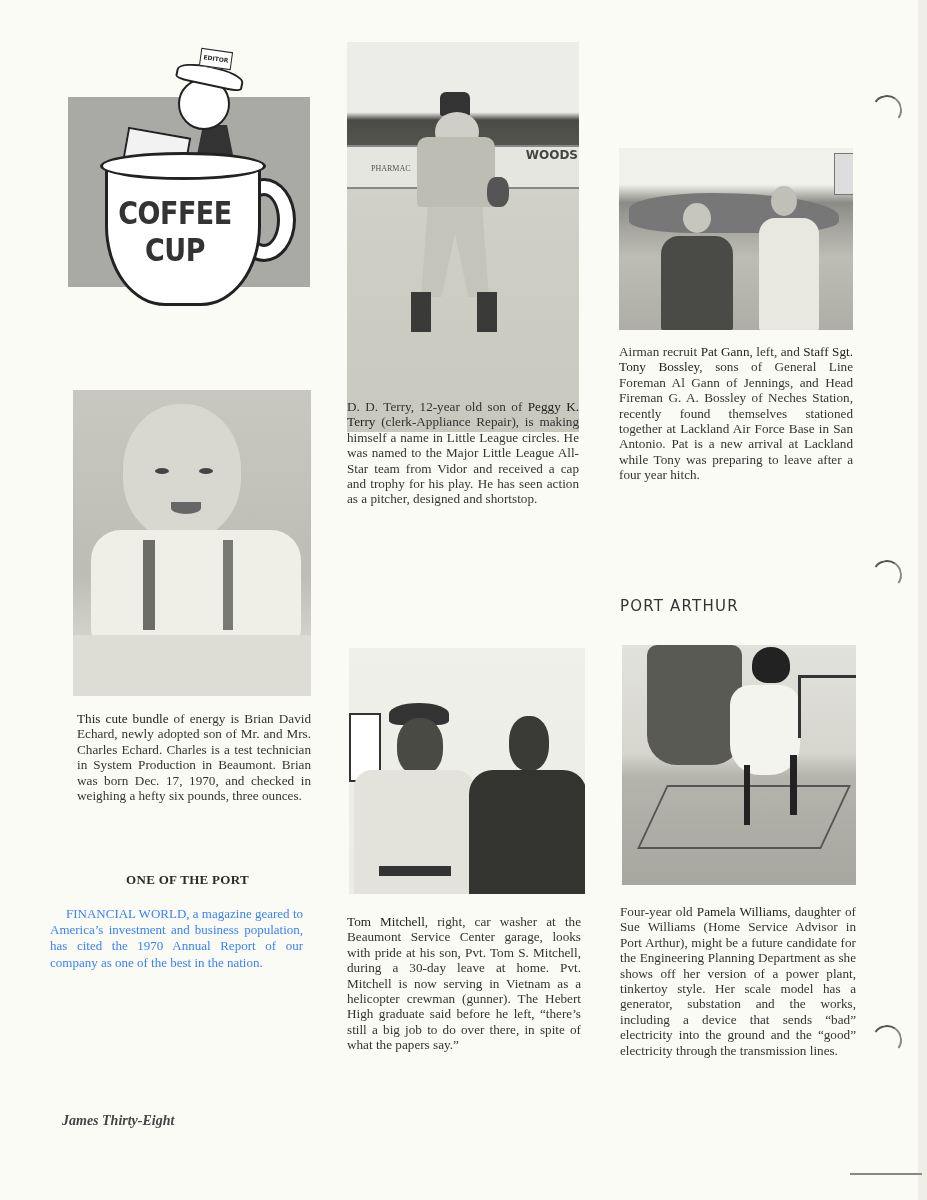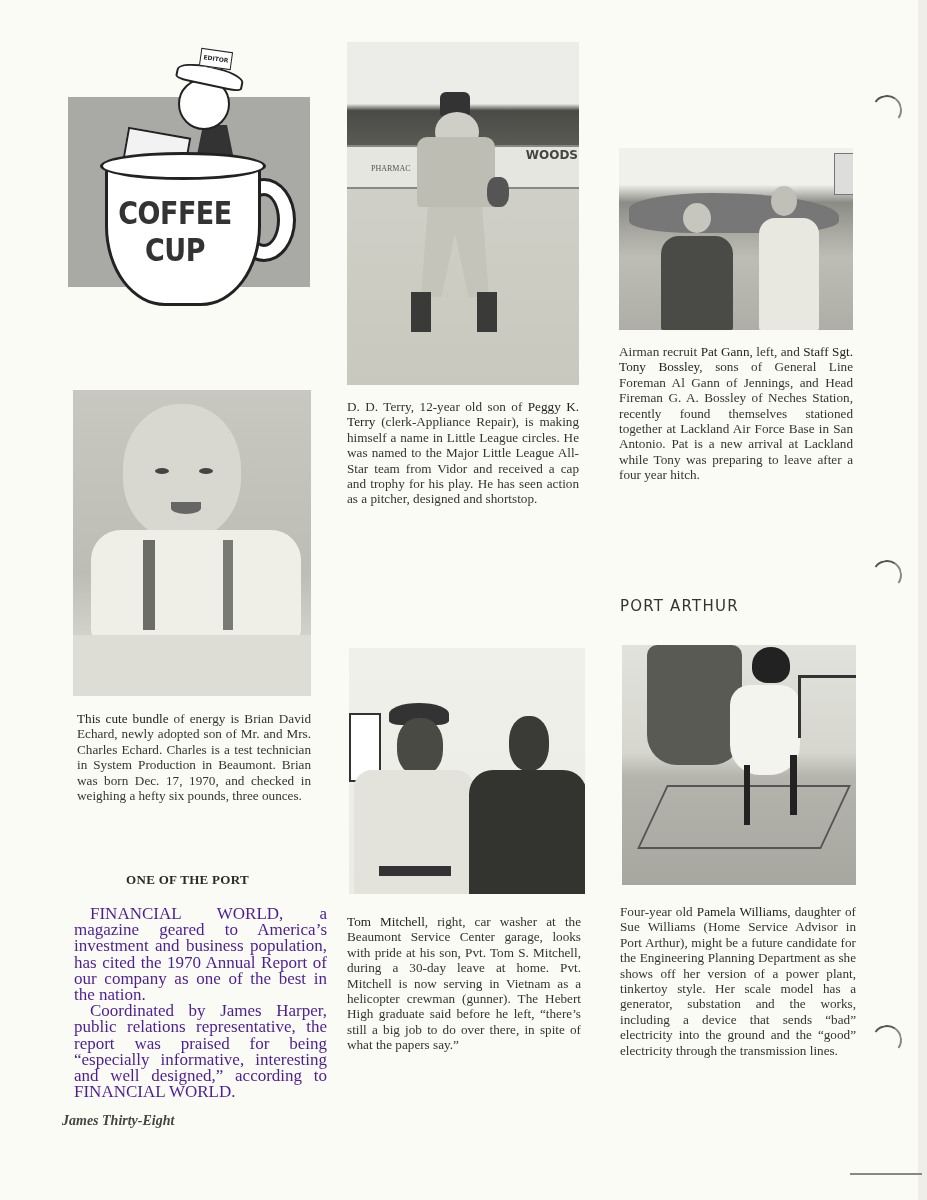--- a/index.html
+++ b/index.html
@@ -70,22 +70,22 @@
   }
   .mascot-body {
     left: 195px; top: 125px; width: 40px; height: 40px; background: #333;
     clip-path: polygon(20% 0, 80% 0, 100% 100%, 0 100%);
   }
   .section-heading {
     left: 70px; top: 872px; width: 235px; text-align: center;
     font-size: 13px; font-weight: bold; letter-spacing: 0.3px;
   }
   .body-text {
-    left: 74px; top: 906px; width: 253px; font-size: 17px; line-height: 16.2px;
-    text-align: justify; color: #4c1d95;
+    left: 50px; top: 906px; width: 253px; font-size: 13px; line-height: 16.2px;
+    text-align: justify; color: #3b82f6;
   }
   .body-text p { margin: 0; text-indent: 16px; }
   .region-heading {
     left: 620px; top: 597px; font-family: "DejaVu Sans", sans-serif;
     font-size: 15px; letter-spacing: 1.2px; color: #333;
   }
   .footer {
     left: 62px; top: 1113px; font-style: italic; font-weight: bold;
     font-size: 14px; color: #444;
   }
@@ -109,21 +109,21 @@
   <div class="abs cup-rim"></div>
   <div class="abs mascot-head"></div>
   <div class="abs mascot-hat"></div>
   <div class="abs mascot-card">EDITOR</div>
   <div class="abs cup-text">
     <div>COFFEE</div>
     <div>CUP</div>
   </div>
 </div>
 
-<div class="photo" style="left:347px; top:42px; width:232px; height:343px; background:linear-gradient(180deg,#ececE8 0%,#ececE8 18%,#4a4a46 20%,#5a5a55 30%,#d8d8d0 31%,#d0d0c8 40%,#c8c8be 100%);">
+<div class="photo" style="left:347px; top:42px; width:232px; height:390px; background:linear-gradient(180deg,#ececE8 0%,#ececE8 18%,#4a4a46 20%,#5a5a55 30%,#d8d8d0 31%,#d0d0c8 40%,#c8c8be 100%);">
   <div class="shape" style="left:0; top:103px; width:232px; height:40px; background:#e6e6e0; border-top:2px solid #888; border-bottom:2px solid #888;"></div>
   <div class="shape" style="left:155px; top:106px; width:76px; font-family:'DejaVu Sans',sans-serif; font-weight:bold; font-size:12px; color:#444; text-align:right;">WOODS</div>
   <div class="shape" style="left:24px; top:122px; font-family:Liberation Serif, serif; font-size:8px; color:#555;">PHARMAC</div>
   <div class="shape" style="left:93px; top:50px; width:30px; height:24px; background:#333; border-radius:6px 6px 2px 2px;"></div>
   <div class="shape" style="left:88px; top:70px; width:44px; height:40px; background:#cfcfc7; border-radius:50%;"></div>
   <div class="shape" style="left:70px; top:95px; width:78px; height:70px; background:#bdbdb4; border-radius:10px 10px 4px 4px;"></div>
   <div class="shape" style="left:74px; top:165px; width:68px; height:90px; background:#c4c4bb; clip-path:polygon(10% 0,90% 0,100% 100%,70% 100%,50% 30%,30% 100%,0 100%);"></div>
   <div class="shape" style="left:64px; top:250px; width:20px; height:40px; background:#3a3a38;"></div>
   <div class="shape" style="left:130px; top:250px; width:20px; height:40px; background:#3a3a38;"></div>
   <div class="shape" style="left:140px; top:135px; width:22px; height:30px; background:#555; border-radius:40%;"></div>
@@ -150,21 +150,20 @@
   <div class="shape" style="left:70px; top:150px; width:12px; height:90px; background:#6d6d68;"></div>
   <div class="shape" style="left:150px; top:150px; width:10px; height:90px; background:#7a7a74;"></div>
   <div class="shape" style="left:0; top:245px; width:238px; height:61px; background:#ddddd5;"></div>
 </div>
 
 <div class="caption" style="left:77px; top:711px; width:234px;"><b>This cute bundle</b><span> of energy is Brian David Echard, newly adopted son of Mr. and Mrs. Charles Echard. Charles is a test technician in System Production in Beaumont. Brian was born Dec. 17, 1970, and checked in weighing a hefty six pounds, three ounces.</span></div>
 
 <div class="abs section-heading">ONE OF THE PORT</div>
 <div class="abs body-text">
   <p>FINANCIAL WORLD, a magazine geared to America’s investment and business population, has cited the 1970 Annual Report of our company as one of the best in the nation.</p>
-  <p>Coordinated by James Harper, public relations representative, the report was praised for being “especially informative, interesting and well designed,” according to FINANCIAL WORLD.</p>
 </div>
 
 <div class="photo" style="left:349px; top:648px; width:236px; height:246px; background:linear-gradient(180deg,#f0f0ea 0%,#ececE6 100%);">
   <div class="shape" style="left:0; top:65px; width:28px; height:65px; background:#fff; border:2px solid #333; font-family:'DejaVu Sans',sans-serif; font-weight:bold; font-size:20px; line-height:28px; color:#222;"></div>
   <div class="shape" style="left:40px; top:55px; width:60px; height:22px; background:#333; border-radius:50% 50% 20% 20%;"></div>
   <div class="shape" style="left:48px; top:70px; width:46px; height:58px; background:#4a4a45; border-radius:45%;"></div>
   <div class="shape" style="left:5px; top:122px; width:120px; height:124px; background:#e3e3dc; border-radius:18px 18px 0 0;"></div>
   <div class="shape" style="left:30px; top:218px; width:72px; height:10px; background:#333;"></div>
   <div class="shape" style="left:160px; top:68px; width:40px; height:55px; background:#3a3a36; border-radius:45%;"></div>
   <div class="shape" style="left:120px; top:122px; width:118px; height:124px; background:#333330; border-radius:24px 24px 0 0;"></div>

